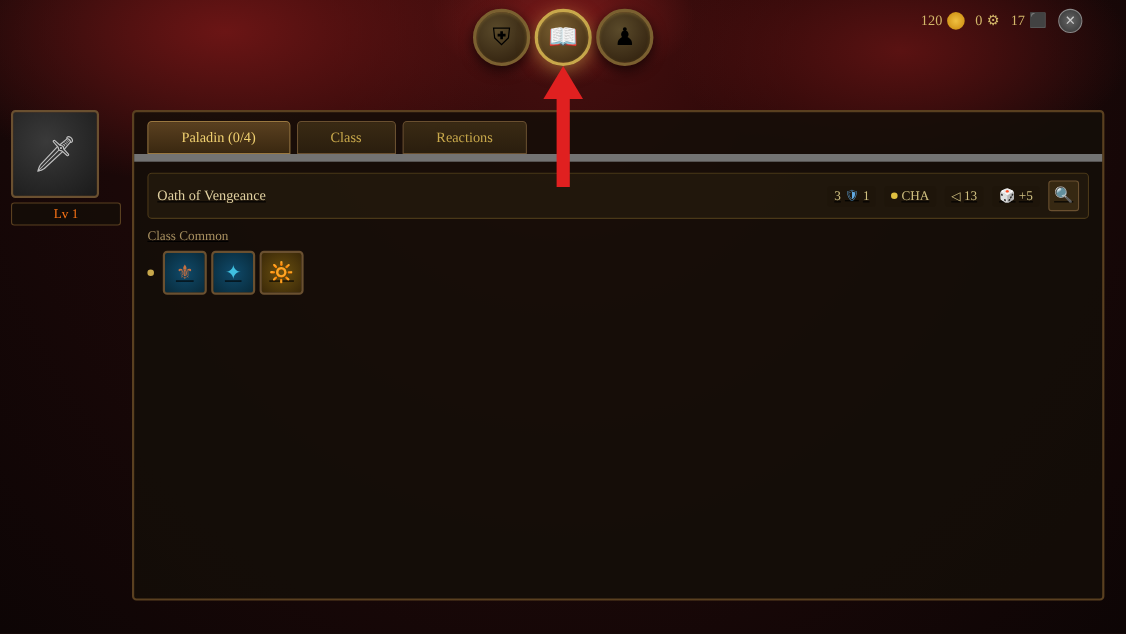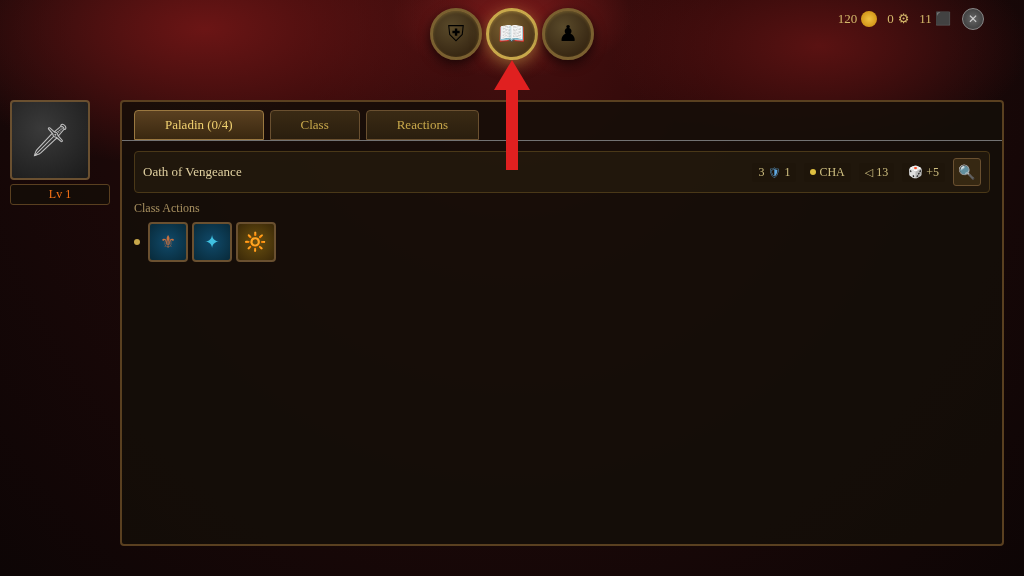--- a/index.html
+++ b/index.html
@@ -152,21 +152,22 @@
 
     .tab.active {
       background: linear-gradient(to bottom, #5a4020, #3a2810);
       border-color: #9a7840;
       color: #f0d070;
     }
 
     
     .content-area {
       padding: 10px 12px;
-      border-top: 1px solid #737373;
+      border-top: 7px solid #737373;
+      text-decoration: underline;
     }
 
     
     .spell-row {
       display: flex;
       align-items: center;
       background: rgba(40, 30, 15, 0.6);
       border: 1px solid #4a3818;
       border-radius: 4px;
       padding: 6px 8px;
@@ -344,21 +345,21 @@
 <div class="top-hud">
   <div class="hud-group">
     <span>120</span>
     <span class="gold-icon" style="width:16px;height:16px;background:radial-gradient(circle,#f0c040,#c8860a);border-radius:50%;display:inline-block;"></span>
   </div>
   <div class="hud-group">
     <span>0</span>
     <span>⚙</span>
   </div>
   <div class="hud-group">
-    <span>11</span>
+    <span>17</span>
     <span>⬛</span>
   </div>
   <div class="close-btn">✕</div>
 </div>
 
 <div class="nav-orbs">
   <div class="orb">
     <span class="orb-inner">⛨</span>
   </div>
   <div class="orb active">
@@ -420,21 +421,21 @@
         <span class="dice-icon">🎲</span>
         <span>+5</span>
       </div>
 
       <div class="search-btn">
         <span>🔍</span>
       </div>
     </div>
 
     <div class="class-actions-section">
-      <div class="class-actions-label">Class Actions</div>
+      <div class="class-actions-label">Class Common</div>
       <div class="action-icons">
         <span class="action-dot"></span>
         <div class="action-icon">
           <span style="font-size:18px;color:#c87040;">⚜</span>
         </div>
         <div class="action-icon" style="background:radial-gradient(circle,#104a6a,#082a3a);">
           <span style="font-size:18px;color:#40c0e0;">✦</span>
         </div>
         <div class="action-icon" style="background:radial-gradient(circle,#6a5010,#3a2808);">
           <span style="font-size:18px;color:#d0a030;">🔆</span>

